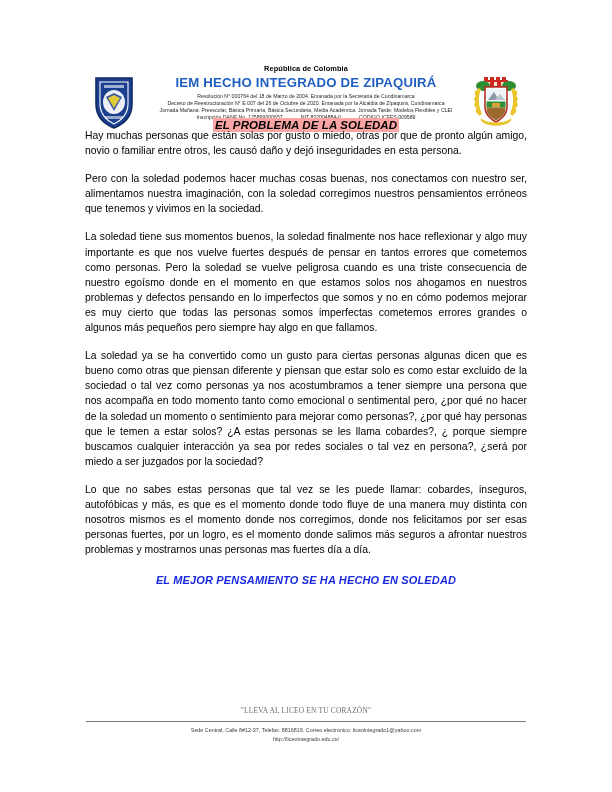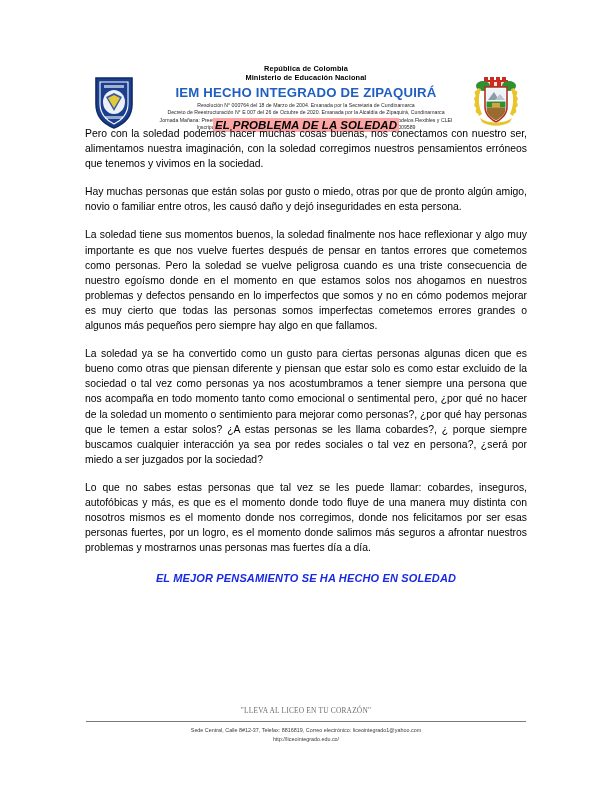--- a/index.html
+++ b/index.html
@@ -165,21 +165,20 @@
         <ellipse cx="22" cy="28" rx="11" ry="12" fill="#ffffff" opacity="0.92"></ellipse>
         <path d="M22 19 L30 23 L22 37 L14 23 Z" fill="#1b3f8f" opacity="0.85"></path>
         <path d="M22 21 L28 24 L22 34 L16 24 Z" fill="#e3c93a"></path>
         <rect x="12" y="11" width="20" height="3" fill="#ffffff" opacity="0.6"></rect>
         <rect x="13" y="42" width="18" height="3" fill="#ffffff" opacity="0.55"></rect>
       </svg>
     </div>
 
     <div class="head-text">
       <div class="head-line1">República de Colombia</div>
-      <div class="head-line2">Ministerio de Educación Nacional</div>
       <div class="head-school">IEM HECHO INTEGRADO DE ZIPAQUIRÁ</div>
       <div class="head-small">
         <span class="reg-line">Resolución N° 000764 del 18 de Marzo de 2004. Emanada por la Secretaria de Cundinamarca</span>
         <span class="reg-line">Decreto de Reestructuración N° E 007 del 26 de Octubre de 2020. Emanada por la Alcaldía de Zipaquirá, Cundinamarca</span>
         <span class="reg-line">Jornada Mañana: Preescolar, Básica Primaria, Básica Secundaria, Media Académica. Jornada Tarde: Modelos Flexibles y CLEI</span>
         <span class="reg-line head-codes"><span>Inscripción DANE No. 125899000657</span><span class="gap"></span><span>NIT 832004884-0</span><span class="gap"></span><span>CODIGO ICFES 009589</span></span>
       </div>
     </div>
 
     <div class="crest-right">
@@ -223,22 +222,22 @@
         <path d="M12 44 C20 50 36 50 44 44 L42 48 C34 53 22 53 14 48 Z" fill="#e8c52a"></path>
       </svg>
     </div>
   </div>
 
   <div class="doc-title">
     <span>EL PROBLEMA DE LA SOLEDAD</span>
   </div>
 
   <div class="content">
+    <p class="para first">Hay muchas personas que están solas por gusto o miedo, otras por que de pronto algún amigo, novio o familiar entre otros, les causó daño y dejó inseguridades en esta persona.</p>
     <p class="para">Pero con la soledad podemos hacer muchas cosas buenas, nos conectamos con nuestro ser, alimentamos nuestra imaginación, con la soledad corregimos nuestros pensamientos erróneos que tenemos y vivimos en la sociedad.</p>
-    <p class="para first">Hay muchas personas que están solas por gusto o miedo, otras por que de pronto algún amigo, novio o familiar entre otros, les causó daño y dejó inseguridades en esta persona.</p>
     <p class="para">La soledad tiene sus momentos buenos, la soledad finalmente nos hace reflexionar y algo muy importante es que nos vuelve fuertes después de pensar en tantos errores que cometemos como personas. Pero la soledad se vuelve peligrosa cuando es una triste consecuencia de nuestro egoísmo donde en el momento en que estamos solos nos ahogamos en nuestros problemas y defectos pensando en lo imperfectos que somos y no en cómo podemos mejorar es muy cierto que todas las personas somos imperfectas cometemos errores grandes o algunos más pequeños pero siempre hay algo en que fallamos.</p>
     <p class="para">La soledad ya se ha convertido como un gusto para ciertas personas algunas dicen que es bueno como otras que piensan diferente y piensan que estar solo es como estar excluido de la sociedad o tal vez como personas ya nos acostumbramos a tener siempre una persona que nos acompaña en todo momento tanto como emocional o sentimental  pero, ¿por qué no hacer de la soledad un momento o sentimiento para mejorar como personas?, ¿por qué hay personas que le temen a estar solos? ¿A estas personas se les llama cobardes?, ¿ porque siempre buscamos cualquier interacción ya sea por redes sociales o tal vez en persona?, ¿será por miedo a ser juzgados por la sociedad?</p>
     <p class="para">Lo que no sabes estas personas que tal vez se les puede llamar: cobardes, inseguros, autofóbicas y más, es que es el  momento donde todo fluye de una manera muy distinta con nosotros mismos es el momento donde nos corregimos, donde nos felicitamos por ser esas personas fuertes, por un logro, es el momento donde salimos más seguros a afrontar nuestros problemas y mostrarnos unas personas mas fuertes día a día.</p>
     <p class="closing">EL MEJOR PENSAMIENTO SE HA HECHO EN SOLEDAD</p>
   </div>
 
   <div class="footer">
     <div class="motto">"LLEVA AL LICEO EN TU CORAZÓN"</div>
     <div class="foot-rule"></div>
     <div class="foot-contact">

